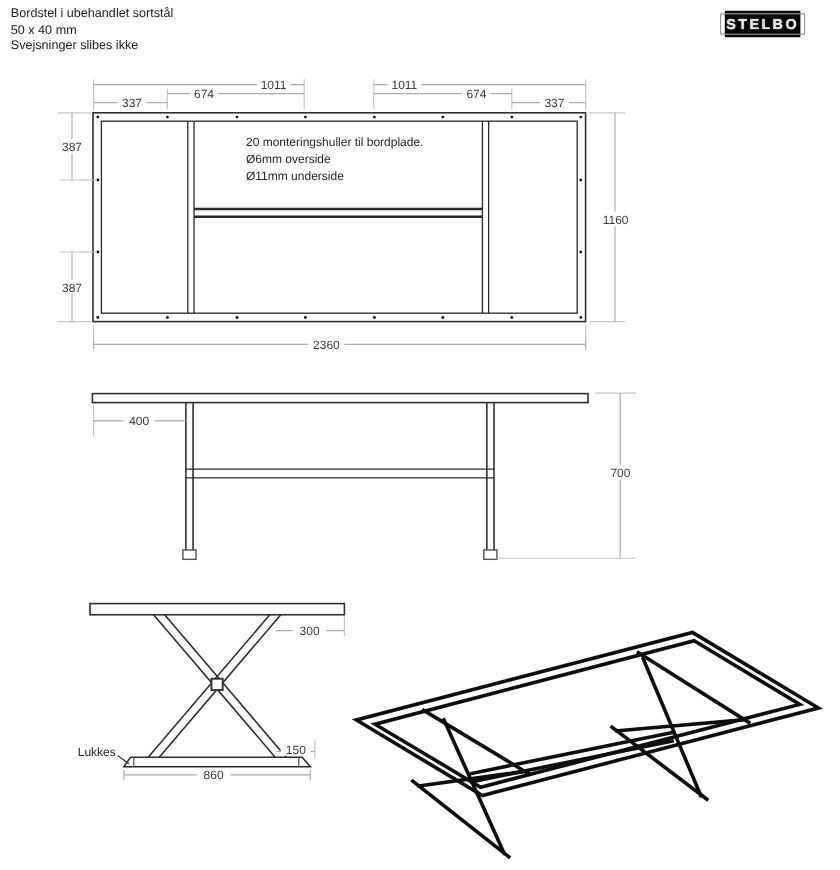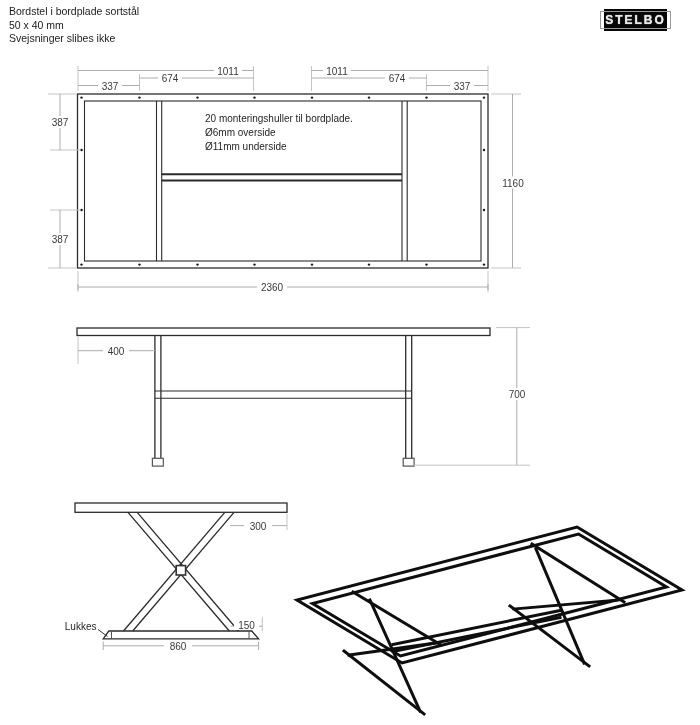--- a/index.html
+++ b/index.html
@@ -17,21 +17,21 @@
   .wit{stroke:#c4c4c4;stroke-width:1;}
   .ln{stroke:#2b2b2b;stroke-width:1.3;fill:none;}
   .lnthin{stroke:#2b2b2b;stroke-width:1.1;fill:none;}
   .iso{stroke:#0e0e0e;stroke-width:3;fill:none;stroke-linecap:square;}
   .whitebg{fill:#ffffff;}
 </style>
 </head>
 <body>
 
 <div class="title-block">
-  <div>Bordstel i bordplade sortstål</div>
+  <div>Bordstel i ubehandlet sortstål</div>
   <div>50 x 40 mm</div>
   <div>Svejsninger slibes ikke</div>
 </div>
 
 <div class="logo">
   <span class="logo-inner">STELBO</span>
 </div>
 
 <svg width="700" height="725" viewBox="0 0 700 725">
 

